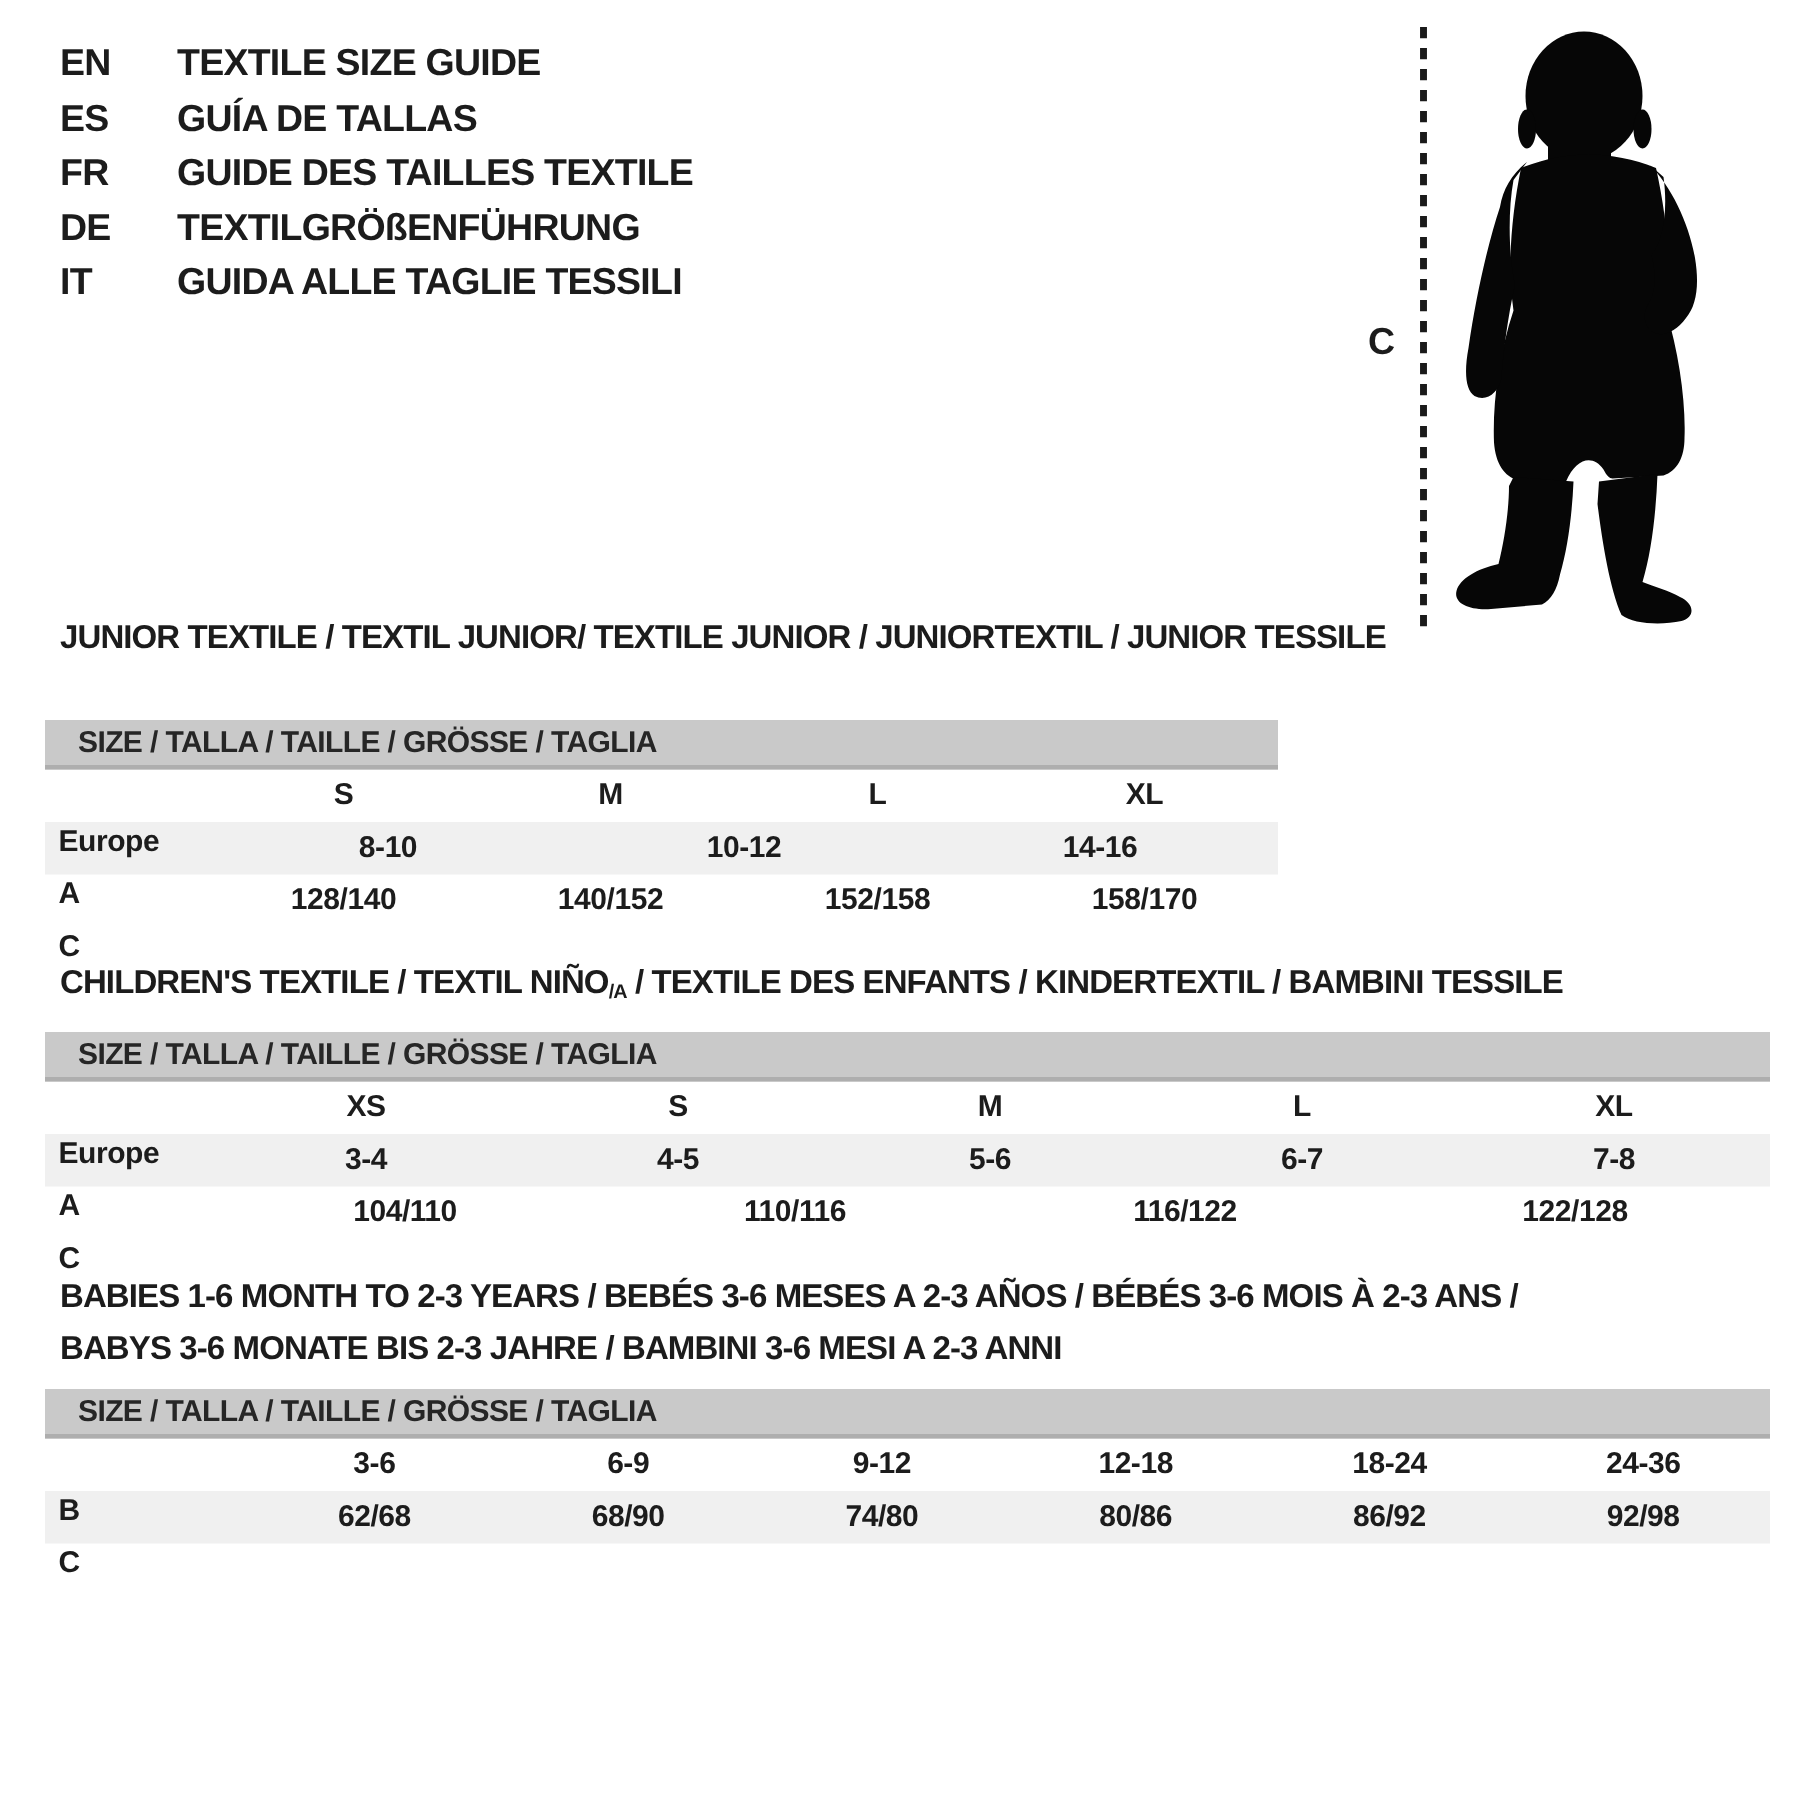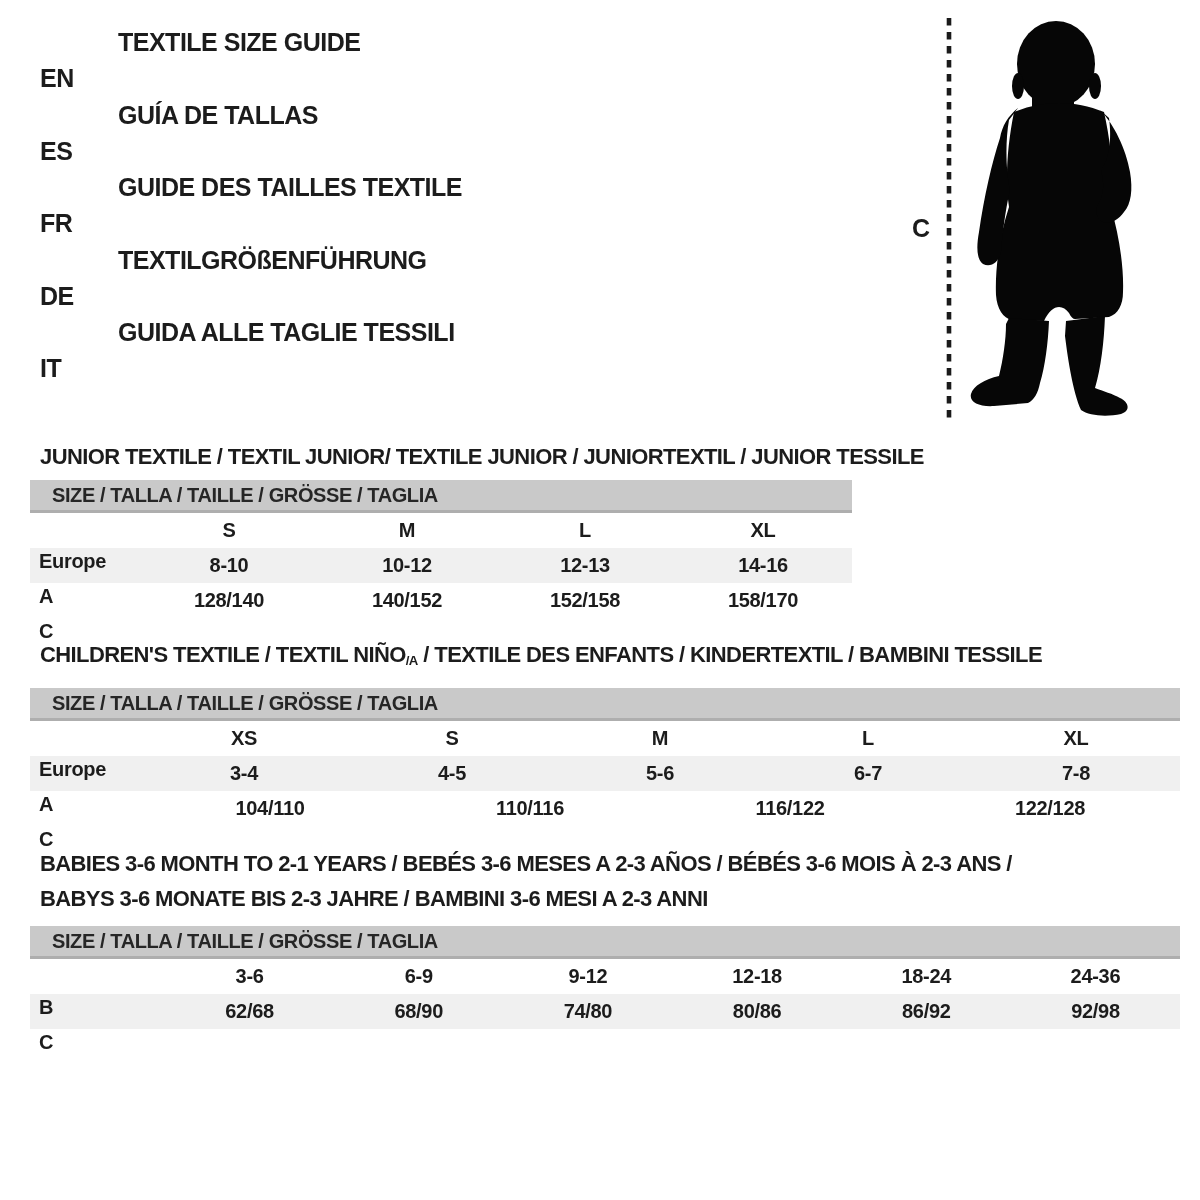--- a/index.html
+++ b/index.html
@@ -8,21 +8,21 @@
     --row: #f0f0f0;
     --ink: #1c1c1c;
   }
   html,body{margin:0;padding:0;background:#fff;}
   body{font-family:"Liberation Sans", sans-serif; color:var(--ink);}
   .page{position:relative;width:1200px;height:1200px;background:#ffffff;overflow:hidden;font-weight:bold;}
 
   
   .lang-block{position:absolute;left:40px;top:24px;}
   .lang-row{display:flex;line-height:36.5px;font-size:25px;letter-spacing:-0.5px;}
-  .lang-code{width:78px;margin-top:36px;}
+  .lang-code{width:78px;}
   .lang-label{white-space:nowrap;}
 
   
   .figure-block{position:absolute;left:900px;top:8px;width:300px;height:418px;}
   .measure-line{position:absolute;left:46px;top:8px;}
   .measure-label{position:absolute;left:12px;top:206px;font-size:25px;}
   .silhouette{position:absolute;left:62px;top:4px;}
 
   
   .sec-title{position:absolute;left:40px;font-size:22px;letter-spacing:-0.6px;white-space:nowrap;}
@@ -127,35 +127,34 @@
                  L 143,304
                  C 142,330 139,356 133,376
                  C 141,379 151,382 158,386
                  C 167,390 169,399 159,402
                  C 145,405 127,404 119,398
                  C 111,380 106,348 103,324 Z"></path>
       </g>
     </svg>
   </div>
 
-  <div class="sec-title" style="top:444px;">JUNIOR TEXTILE / TEXTIL JUNIOR/ TEXTILE JUNIOR / JUNIORTEXTIL / JUNIOR TESSILE</div>
+  <div class="sec-title" style="top:412px;">JUNIOR TEXTILE / TEXTIL JUNIOR/ TEXTILE JUNIOR / JUNIORTEXTIL / JUNIOR TESSILE</div>
   <div class="sg-table" style="top:480px;width:822px;">
     <div class="size-bar">SIZE / TALLA / TAILLE / GRÖSSE / TAGLIA</div>
     <div class="trow">
       <div class="lbl w110">Europe</div>
       <div class="cell">S</div>
       <div class="cell">M</div>
       <div class="cell">L</div>
       <div class="cell">XL</div>
     </div>
     <div class="trow row-alt">
       <div class="lbl w110">A</div>
       <div class="cell">8-10</div>
       <div class="cell">10-12</div>
-      <div class="cell">12-13</div>
       <div class="cell">14-16</div>
     </div>
     <div class="trow">
       <div class="lbl w110">C</div>
       <div class="cell">128/140</div>
       <div class="cell">140/152</div>
       <div class="cell">152/158</div>
       <div class="cell">158/170</div>
     </div>
   </div>
@@ -182,21 +181,21 @@
     <div class="trow">
       <div class="lbl w110">C</div>
       <div class="cell">104/110</div>
       <div class="cell">110/116</div>
       <div class="cell">116/122</div>
       <div class="cell">122/128</div>
     </div>
   </div>
 
   <div class="sec-title two-line" style="top:846px;">
-    <div>BABIES 3-6 MONTH TO 2-1 YEARS / BEBÉS 3-6 MESES A 2-3 AÑOS / BÉBÉS 3-6 MOIS À 2-3 ANS /</div>
+    <div>BABIES 1-6 MONTH TO 2-3 YEARS / BEBÉS 3-6 MESES A 2-3 AÑOS / BÉBÉS 3-6 MOIS À 2-3 ANS /</div>
     <div>BABYS 3-6 MONATE BIS 2-3 JAHRE / BAMBINI 3-6 MESI A 2-3 ANNI</div>
   </div>
   <div class="sg-table" style="top:926px;width:1150px;">
     <div class="size-bar">SIZE / TALLA / TAILLE / GRÖSSE / TAGLIA</div>
     <div class="trow">
       <div class="lbl w135">B</div>
       <div class="cell">3-6</div>
       <div class="cell">6-9</div>
       <div class="cell">9-12</div>
       <div class="cell">12-18</div>

